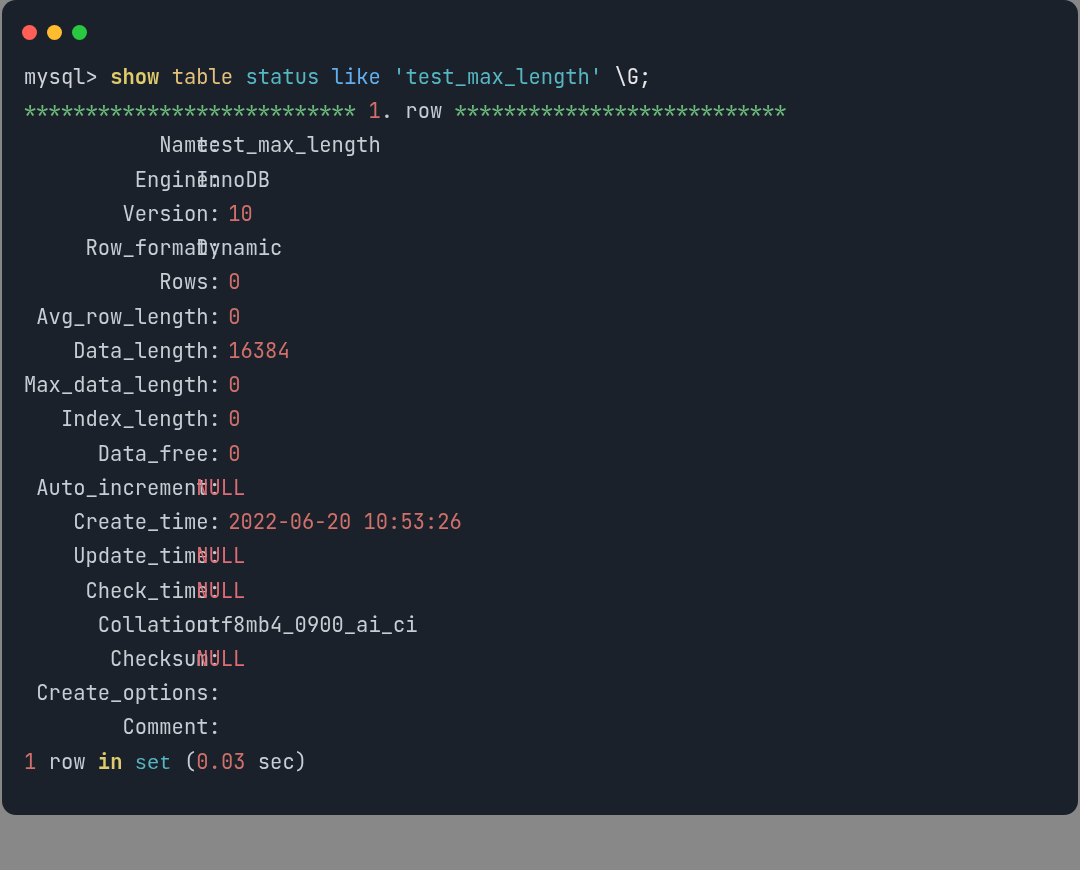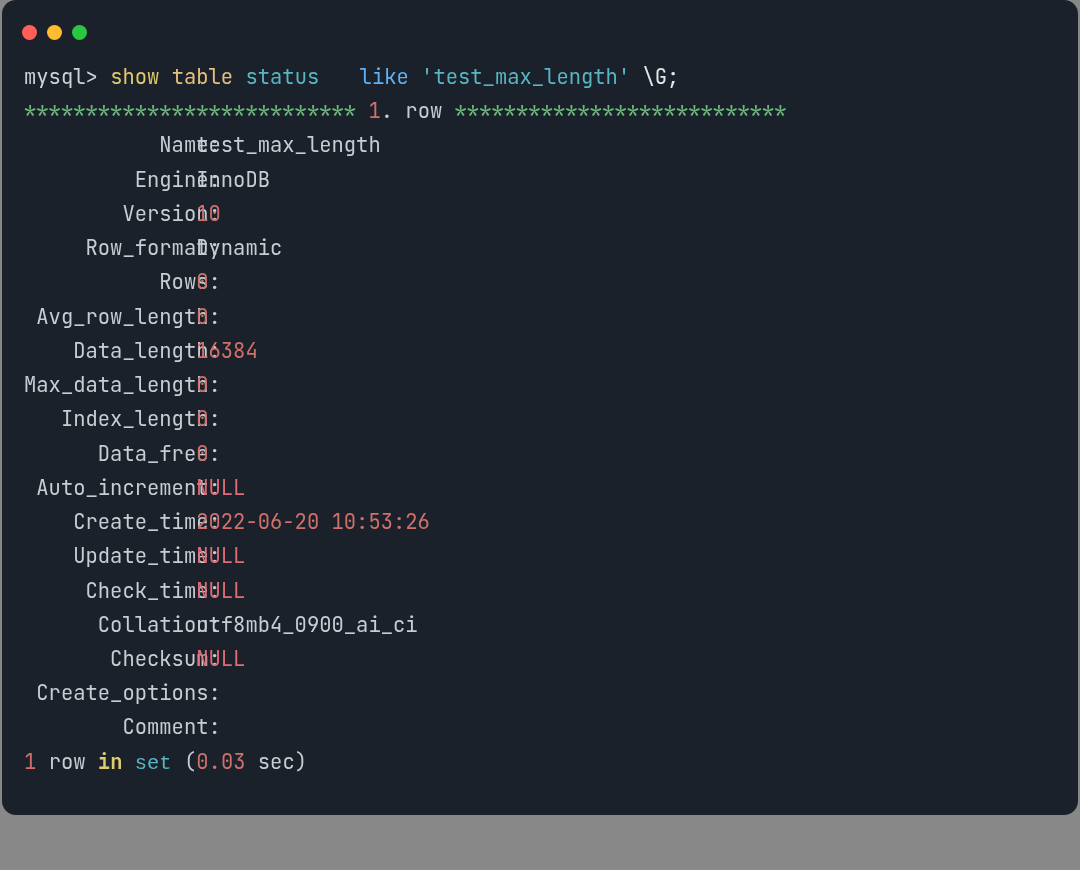--- a/index.html
+++ b/index.html
@@ -45,35 +45,35 @@
     font-family:var(--font);
     font-size:20.5px;
     line-height:1.67;
     color:var(--fg);
     padding:10px 22px 34px 22px;
     white-space:pre;
   }
   .prompt { color:var(--fg-dim);text-align:center; }
   .kw-table { color:var(--tablekw); }
   .kw-status { color:var(--teal); }
-  .kw-like { color:var(--likekw);margin-left:28px; }
-  .kw-showalt { color:var(--yellow2); }
+  .kw-like { color:var(--likekw); }
+  .kw-showalt { color:var(--yellow2);font-weight:bold; }
   .str { color:var(--teal); }
   .esc { color:var(--white); }
   .stars { color:var(--green); letter-spacing:0; }
   .rownum { color:var(--numred); }
   .rowword { color:var(--fg); }
   .kv-label {
     display:inline-block;
     width:13ch;
     text-align:right;
     color:var(--fg);
   }
   .kv-value { color:var(--fg); }
-  .kv-value.num { color:var(--numred); }
+  .kv-value.num { color:var(--numred);margin-left:32px; }
   .kv-value.null { color:var(--red); }
   .summary .one { color:var(--numred); }
   .summary .row { color:var(--fg); }
   .summary .in  { color:var(--yellow2);font-weight:bold; }
   .summary .set { color:var(--teal);font-family:Liberation Mono, monospace; }
   .summary .paren { color:var(--fg); }
   .summary .time { color:var(--numred); }
   .summary .sec { color:var(--fg); }
 </style>
 </head>

